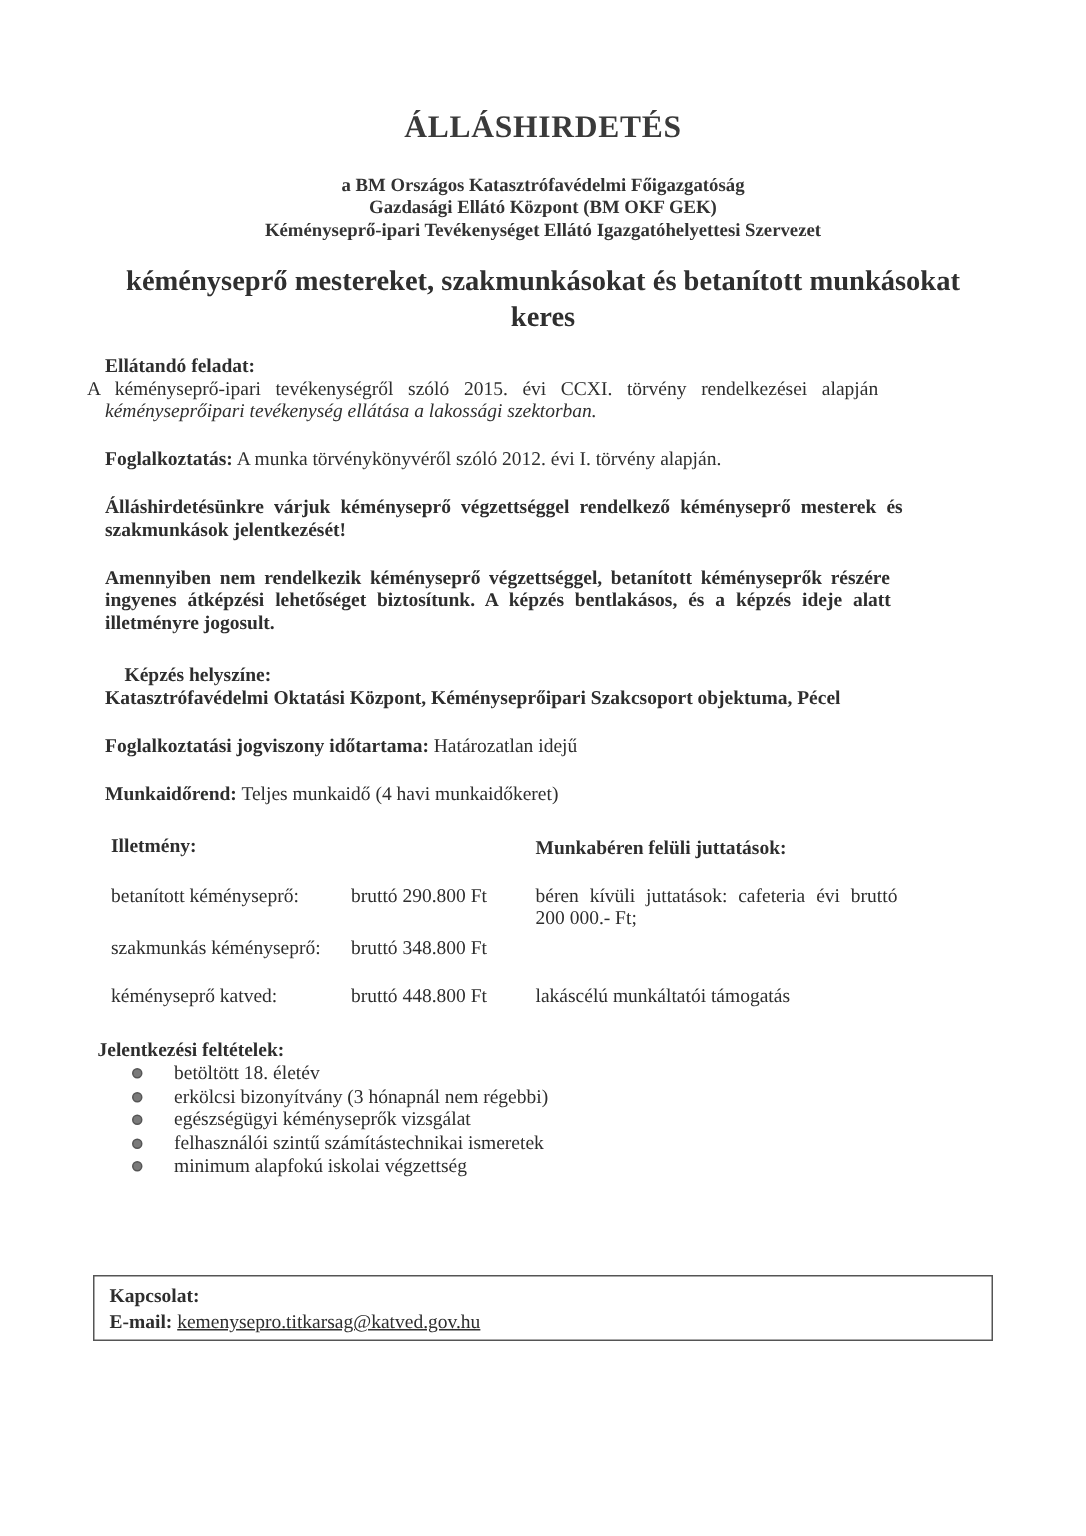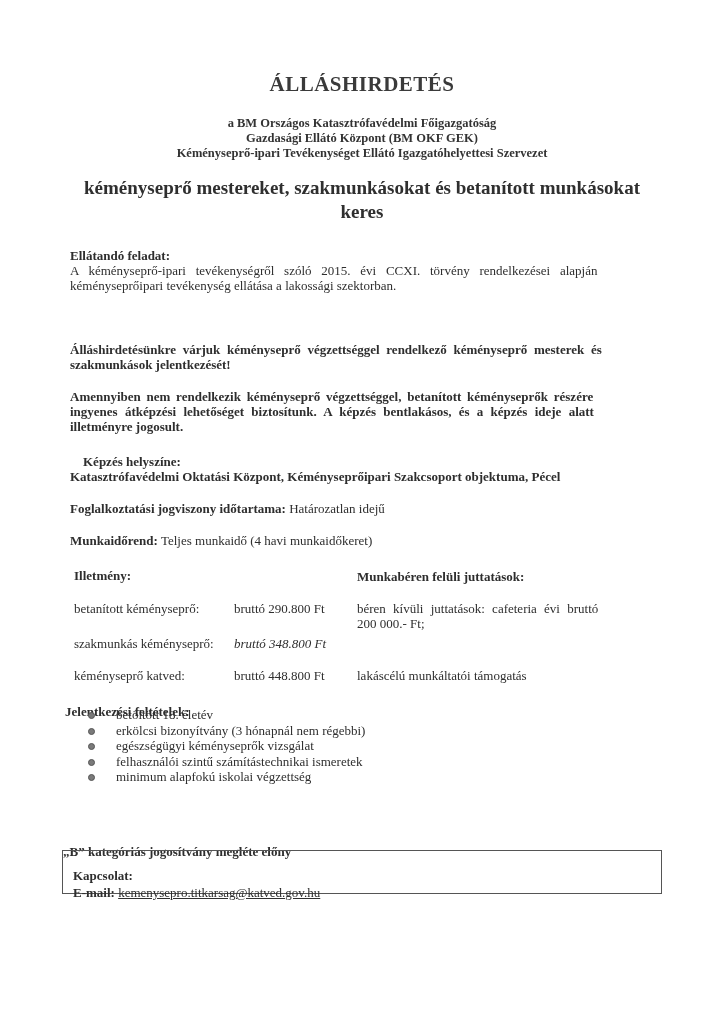--- a/index.html
+++ b/index.html
@@ -9,21 +9,21 @@
       color: #2e2e2e;
     }
     .page { position: absolute; left: 0; top: 0; width: 724px; height: 1024px; padding-left: 44px; }
     .abs { position: absolute; }
     .title {
       left: 0; width: 724px; top: 72px; text-align: center;
       font-size: 21px; font-weight: bold; letter-spacing: 0.5px; color: #3a3a3a;
     }
     .org { left: 0; width: 724px; text-align: center; font-size: 12.5px; font-weight: bold; color: #333; }
     .headline { left: 60px; width: 604px; text-align: center; font-size: 19px; font-weight: bold; color: #2f2f2f; line-height: 24px; }
-    .txt { font-size: 13px; line-height: 15px; color: #2e2e2e; margin-top: 12px; }
+    .txt { font-size: 13px; line-height: 15px; color: #2e2e2e; }
     .b { font-weight: bold; }
     .bullets { left: 88px; top: 707px; margin: 0; padding: 0; list-style: none; }
     .bullets li { font-size: 13px; line-height: 15.5px; position: relative; padding-left: 28px; color: #2e2e2e; }
     .bullet-dot {
       position: absolute; left: 0; top: 5px; width: 5px; height: 5px; border-radius: 50%;
       background: #7a7a7a; border: 1px solid #555;
     }
     .contact-box {
       left: 62px; top: 850px; width: 600px; height: 44px;
       border: 1.3px solid #555; box-sizing: border-box;
@@ -38,23 +38,26 @@
   <div class="abs title">ÁLLÁSHIRDETÉS</div>
 
   <div class="abs org" style="top:131px;">Gazdasági Ellátó Központ (BM OKF GEK)</div>
   <div class="abs org" style="top:116px;">a BM Országos Katasztrófavédelmi Főigazgatóság</div>
   <div class="abs headline" style="top:176px;">kéményseprő mestereket, szakmunkásokat és betanított munkásokat</div>
 
   <div class="abs org" style="top:146px;">Kéményseprő-ipari Tevékenységet Ellátó Igazgatóhelyettesi Szervezet</div>
   <div class="abs headline" style="top:200px;">keres</div>
 
   <div class="abs txt b" style="left:70px; top:236px;">Ellátandó feladat:</div>
-  <div class="abs txt" style="left:70px; top:251px; width:594px; word-spacing:6.5px;">A kéményseprő-ipari tevékenységről szóló 2015. évi CCXI. törvény rendelkezései alapján</div>
-  <div class="abs txt" style="left:70px; top:266px;">kéményseprőipari tevékenység ellátása a lakossági szektorban.</div>
+  <div class="abs txt" style="left:58px; top:251px; width:594px; word-spacing:6.5px;">A kéményseprő-ipari tevékenységről szóló 2015. évi CCXI. törvény rendelkezései alapján</div>
+  <div class="abs txt" style="left:70px; top:266px;font-style:italic;">kéményseprőipari tevékenység ellátása a lakossági szektorban.</div>
 
+  <div class="abs txt" style="left:70px; top:298px;">
+    <span class="b">Foglalkoztatás:</span><span> A munka törvénykönyvéről szóló 2012. évi I. törvény alapján.</span>
+  </div>
 
   <div class="abs txt b" style="left:70px; top:330px; width:594px; word-spacing:3.5px;">Álláshirdetésünkre várjuk kéményseprő végzettséggel rendelkező kéményseprő mesterek és</div>
   <div class="abs txt b" style="left:70px; top:345px;">szakmunkások jelentkezését!</div>
 
   <div class="abs txt b" style="left:70px; top:377px; width:594px; word-spacing:2.5px;">Amennyiben nem rendelkezik kéményseprő végzettséggel, betanított kéményseprők részére</div>
   <div class="abs txt b" style="left:70px; top:392px; width:594px; word-spacing:4px;">ingyenes átképzési lehetőséget biztosítunk. A képzés bentlakásos, és a képzés ideje alatt</div>
   <div class="abs txt b" style="left:70px; top:407px;">illetményre jogosult.</div>
 
   <div class="abs txt b" style="left:83px; top:442px;">Képzés helyszíne:</div>
   <div class="abs txt b" style="left:70px; top:457px;">Katasztrófavédelmi Oktatási Központ, Kéményseprőipari Szakcsoport objektuma, Pécel</div>
@@ -66,40 +69,39 @@
   <div class="abs txt" style="left:70px; top:521px;">
     <span class="b">Munkaidőrend:</span><span> Teljes munkaidő (4 havi munkaidőkeret)</span>
   </div>
 
   <div class="abs txt b" style="left:74px; top:556px;">Illetmény:</div>
 
   <div class="abs txt" style="left:74px; top:589px;">betanított kéményseprő:</div>
   <div class="abs txt" style="left:234px; top:589px;">bruttó 290.800 Ft</div>
 
   <div class="abs txt" style="left:74px; top:624px;">szakmunkás kéményseprő:</div>
-  <div class="abs txt" style="left:234px; top:624px;font-style:italic;">bruttó 348.800 Ft</div>
+  <div class="abs txt" style="left:234px; top:624px;">bruttó 348.800 Ft</div>
 
   <div class="abs txt" style="left:74px; top:656px;">kéményseprő katved:</div>
   <div class="abs txt" style="left:234px; top:656px;">bruttó 448.800 Ft</div>
 
   <div class="abs txt b" style="left:357px; top:557px;">Munkabéren felüli juttatások:</div>
   <div class="abs txt" style="left:357px; top:589px; width:255px; word-spacing:4px;">béren kívüli juttatások: cafeteria évi bruttó</div>
   <div class="abs txt" style="left:357px; top:604px;">200 000.- Ft;</div>
   <div class="abs txt" style="left:357px; top:656px;">lakáscélú munkáltatói támogatás</div>
 
   <div class="abs txt b" style="left:65px; top:692px;">Jelentkezési feltételek:</div>
   <ul class="abs bullets">
     <li><span class="bullet-dot"></span><span>betöltött 18. életév</span></li>
     <li><span class="bullet-dot"></span><span>erkölcsi bizonyítvány (3 hónapnál nem régebbi)</span></li>
     <li><span class="bullet-dot"></span><span>egészségügyi kéményseprők vizsgálat</span></li>
     <li><span class="bullet-dot"></span><span>felhasználói szintű számítástechnikai ismeretek</span></li>
     <li><span class="bullet-dot"></span><span>minimum alapfokú iskolai végzettség</span></li>
   </ul>
 
-  <div class="abs txt b" style="left:63px; top:832px;">„B” kategóriás jogosítvány megléte előny</div>
 
   <div class="abs contact-box"></div>
   <div class="abs txt b" style="left:73px; top:856px;">Kapcsolat:</div>
   <div class="abs txt" style="left:73px; top:873px;">
     <span class="b">E-mail:</span>
     <span class="email">kemenysepro.titkarsag@katved.gov.hu</span>
   </div>
 
 </div>
 

